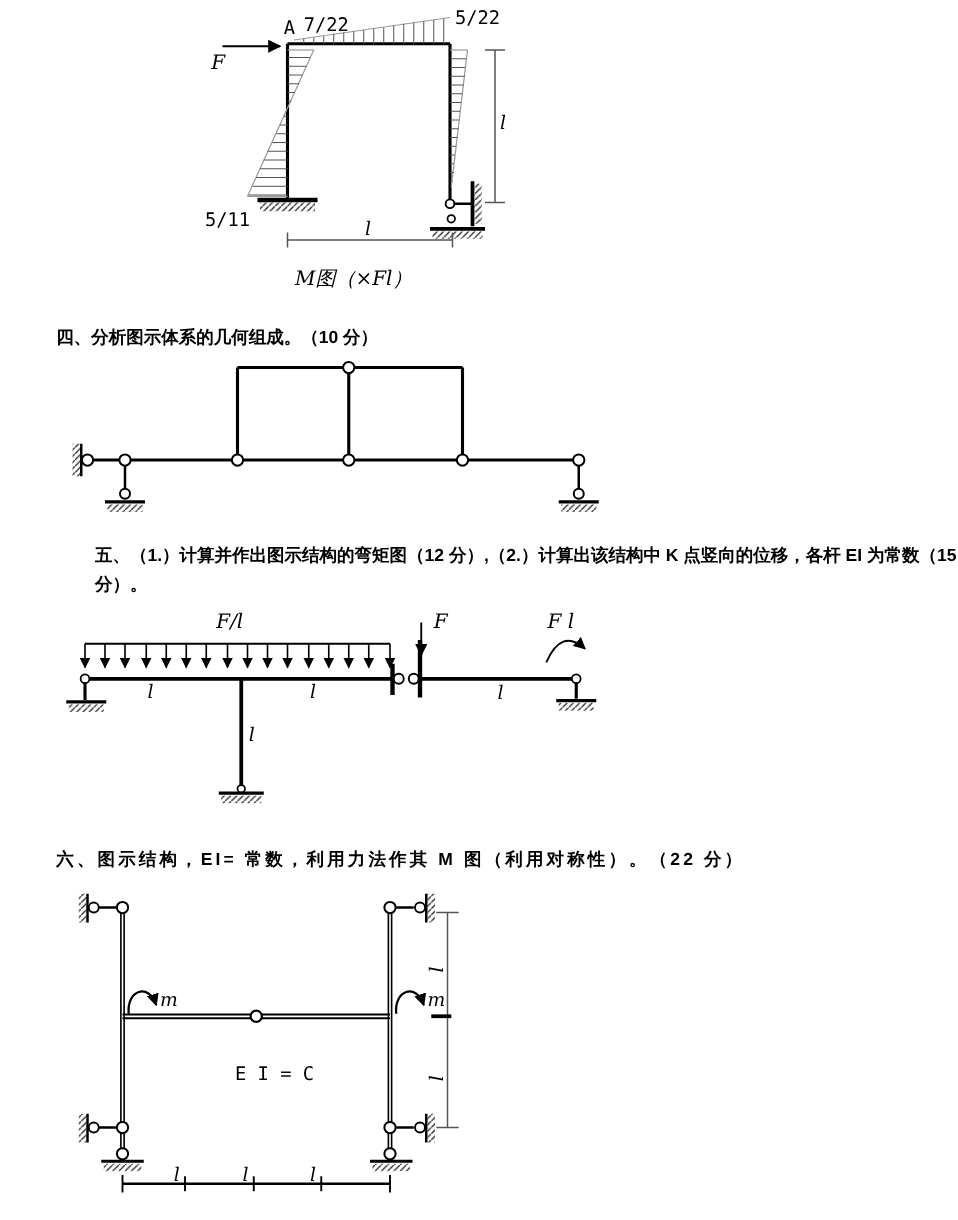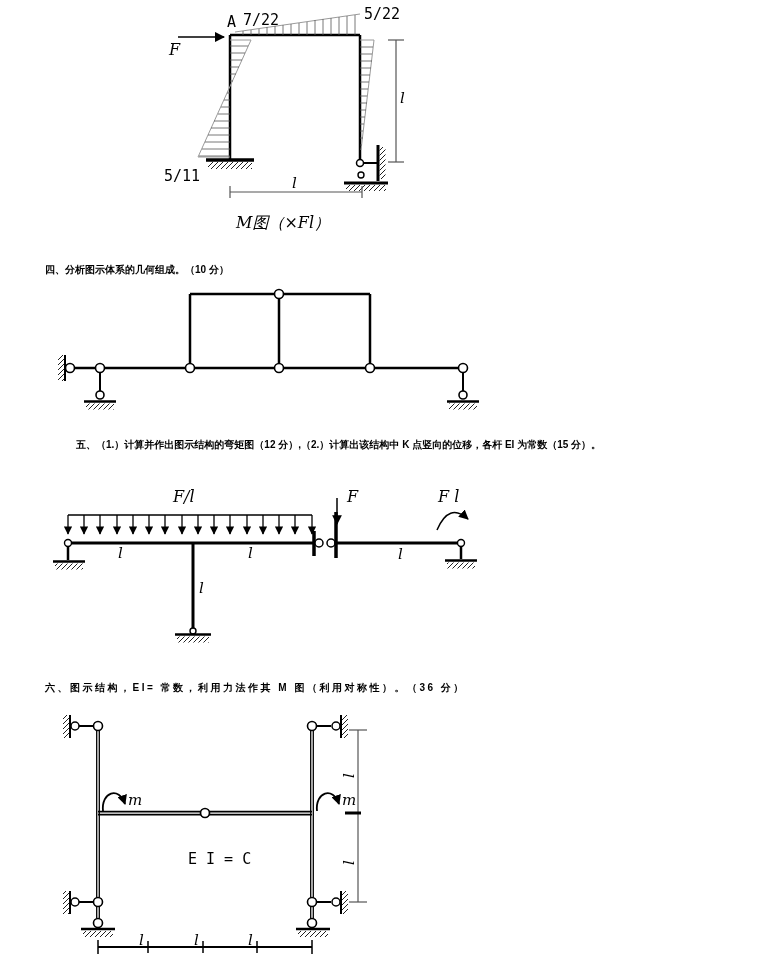--- a/index.html
+++ b/index.html
@@ -1,18 +1,18 @@
 <!DOCTYPE html>
 <html><head>
 <meta charset="utf-8">
 <style>
   html,body{margin:0;padding:0;background:#fff;}
   #page{position:relative;width:766px;height:976px;background:#fff;overflow:hidden;
         font-family:"Liberation Sans",sans-serif;color:#000;}
-  .q-heading{position:absolute;font-weight:bold;font-size:10px;line-height:23px;color:#000;}
+  .q-heading{position:absolute;font-weight:bold;font-size:14px;line-height:23px;color:#000;}
   #q6-heading{letter-spacing:2.5px;}
   svg{position:absolute;overflow:visible;}
   .struct{stroke:#000;fill:none;}
   .lbl-mono{font-family:"DejaVu Sans Mono",monospace;font-size:15px;fill:#000;font-style:normal;}
   .lbl-it{font-family:"DejaVu Serif",serif;font-style:italic;font-size:15px;fill:#000;}
   .lbl-it-lg{font-family:"DejaVu Serif",serif;font-style:italic;font-size:16px;fill:#000;}
   .bound{stroke:#9a9a9a;stroke-width:1;fill:none;}
   .hatchline{stroke:#555;stroke-width:0.8;}
   .dim{stroke:#555;stroke-width:1.2;}
 </style>
@@ -264,21 +264,21 @@
       <line class="struct" x1="421" y1="60" x2="421" y2="73" stroke-width="2.5"></line>
       <line class="struct" x1="405" y1="74.5" x2="437" y2="74.5" stroke-width="2.5"></line>
       <rect x="407" y="76.5" width="28" height="6" fill="url(#h3)"></rect>
     </g>
 
     <text class="lbl-it" x="78" y="72">l</text>
     <text class="lbl-it" x="208" y="72">l</text>
     <text class="lbl-it" x="358" y="73">l</text>
   </svg>
 
-  <div class="q-heading" id="q6-heading" style="left:45px;top:676px;width:710px;">六、图示结构，EI= 常数，利用力法作其 M 图（利用对称性）。（36 分）</div>
+  <div class="q-heading" id="q6-heading" style="left:45px;top:676px;width:710px;">六、图示结构，EI= 常数，利用力法作其 M 图（利用对称性）。（22 分）</div>
 
   <svg id="q6-diagram" style="left:30px;top:702px;" width="400" height="270" viewBox="0 0 400 270">
     <defs>
       <marker id="arr4" viewBox="0 0 10 10" refX="9" refY="5" markerWidth="5.5" markerHeight="5.5" orient="auto">
         <path d="M0,0 L10,5 L0,10 Z" fill="#000"></path>
       </marker>
       <pattern id="h4" width="5" height="5" patternUnits="userSpaceOnUse">
         <path d="M0,5 L5,0" stroke="#222" stroke-width="1"></path>
       </pattern>
     </defs>

